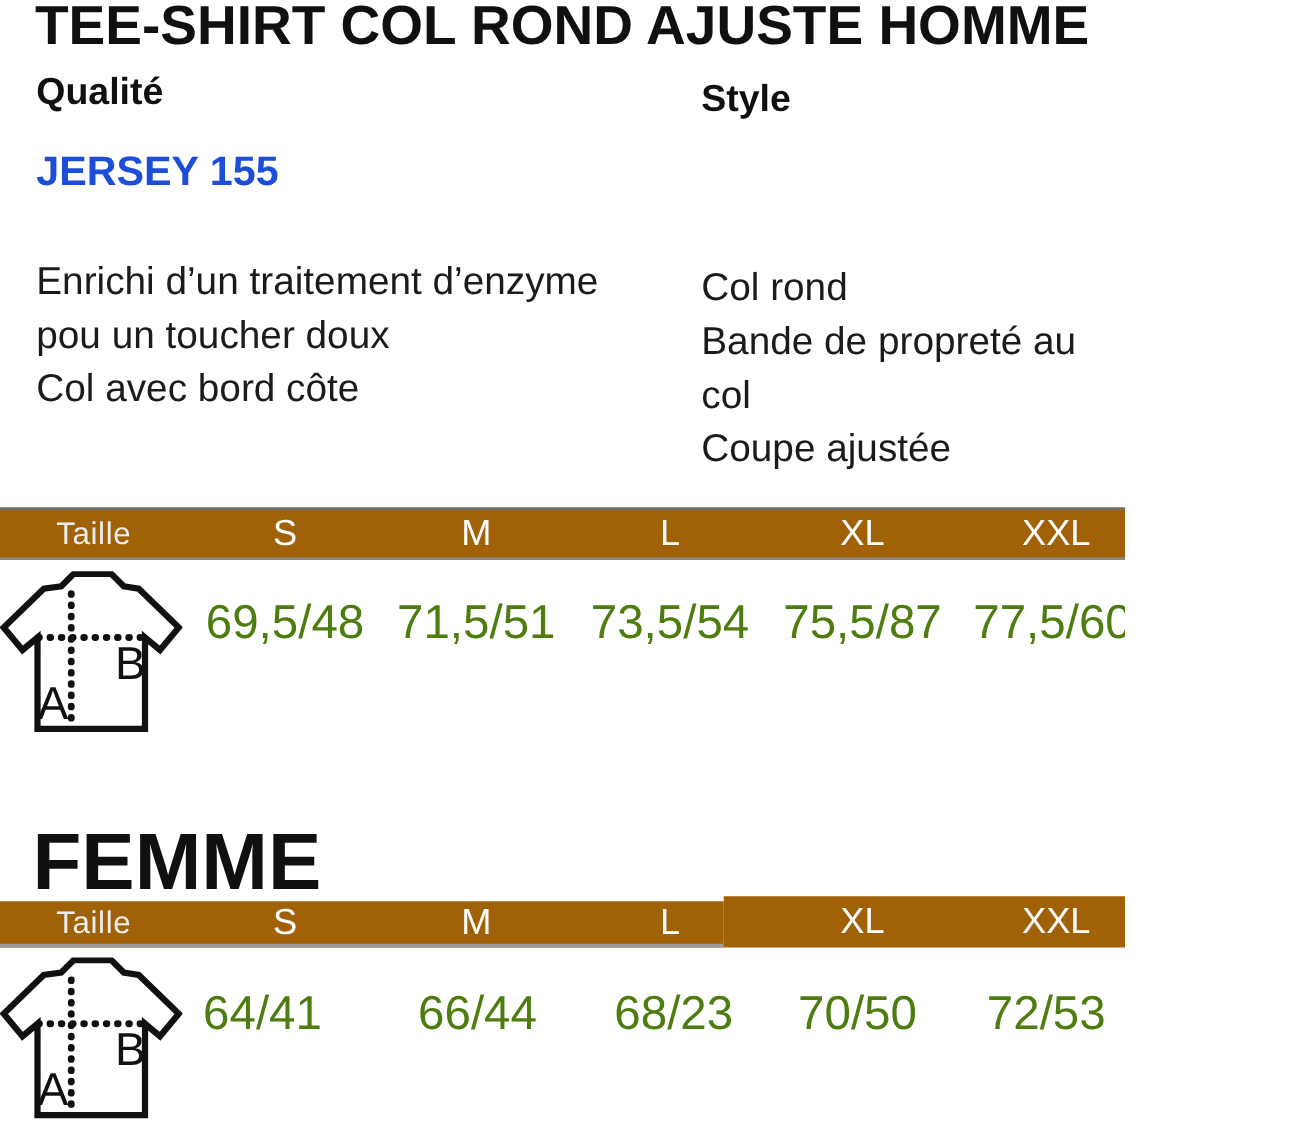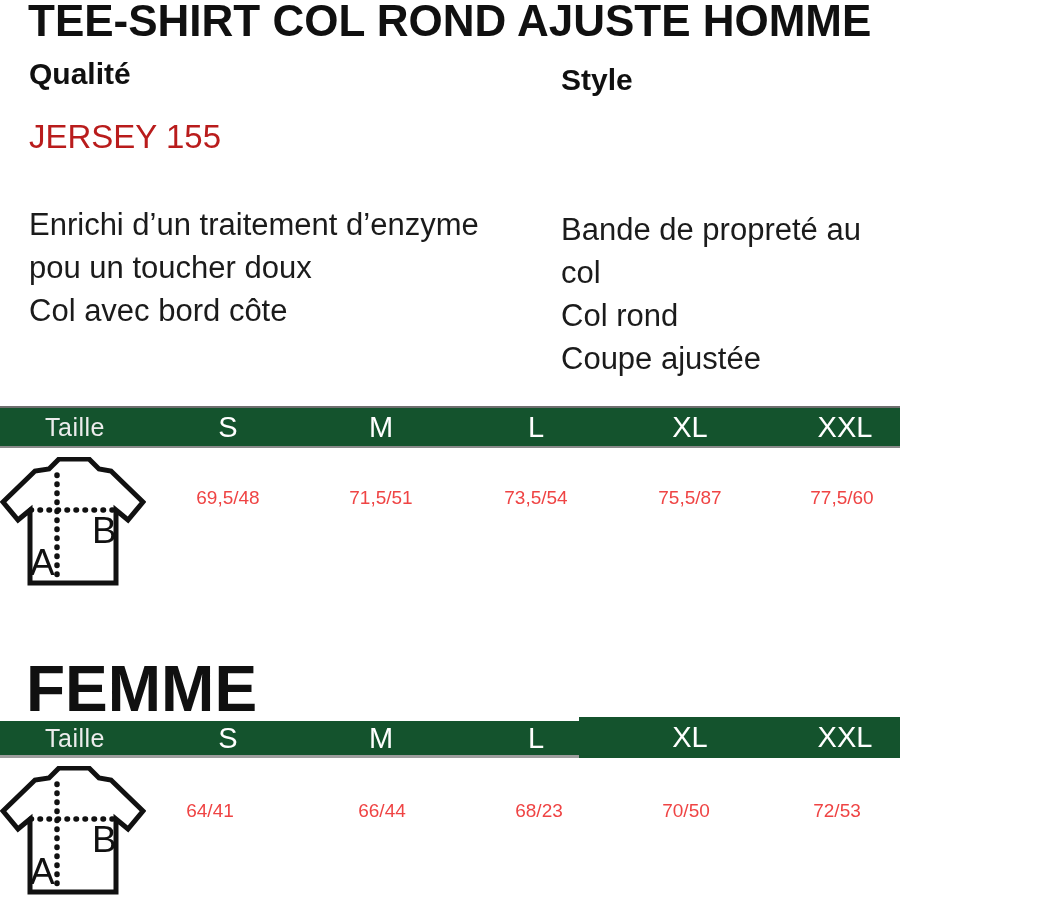--- a/index.html
+++ b/index.html
@@ -11,42 +11,42 @@
 
   .page-title {
     position:absolute; left:28px; top:-4px; margin:0;
     font-size:44px; font-weight:600; letter-spacing:0px; white-space:nowrap;
     color:#101010;
   }
   .col-label { position:absolute; font-size:30px; font-weight:700; color:#101010;text-align:right; }
   .col-label.quality { left:29px; top:57px; }
   .col-label.style   { left:561px; top:63px; }
 
-  .fabric { position:absolute; left:29px; top:118px; font-size:33px; font-weight:400; color:#b91c1c; }
+  .fabric { position:absolute; left:29px; top:118px; font-size:33px; font-weight:700; color:#1d4ed8; }
 
   .para { position:absolute; font-size:31px; line-height:43px; font-weight:400; color:#1b1b1b; }
   .para.quality-lines { left:29px;  top:203px; }
   .para.style-lines   { left:561px; top:208px; }
 
-  .bar { position:absolute; background:#14532d; }
+  .bar { position:absolute; background:#a16207; }
   .bar1  { left:0; top:406px; width:1050px; height:38px; border-top:2px solid #6e6e6e; border-bottom:2px solid #8a8a8a; }
   .bar2a { left:0; top:721px; width:579px; height:34px; border-bottom:3px solid #9d9d9d; }
   .bar2b { left:579px; top:717px; width:326px; height:41px; }
 
   .hcell {
     position:absolute; top:0; height:100%; width:120px;
     display:flex; align-items:center; justify-content:center;
     color:#ffffff; font-size:29px; font-weight:400;
   }
   .hcell.size-word { font-size:25px; color:#ececec; letter-spacing:0.5px; }
 
   .vals { position:absolute; left:0; width:1050px; }
   .vals span {
     position:absolute; top:0; width:160px; text-align:center;
-    font-size:19px; color:#ef4444; white-space:nowrap;
+    font-size:38px; color:#4d7c0f; white-space:nowrap;
   }
   .vals1 { top:480px; height:36px; line-height:36px; }
   .vals2 { top:792px; height:38px; line-height:38px; }
 
   .women-title {
     position:absolute; left:10px; top:638px; margin:16px;
     font-size:64px; font-weight:600; letter-spacing:0px; color:#101010; line-height:1.1;
   }
 
   .tshirt { position:absolute; }
@@ -66,22 +66,22 @@
 
   <div class="fabric">JERSEY 155</div>
 
   <div class="para quality-lines">
     <div>Enrichi d’un traitement d’enzyme</div>
     <div>pou un toucher doux</div>
     <div>Col avec bord côte</div>
   </div>
 
   <div class="para style-lines">
+    <div>Col rond</div>
     <div>Bande de propreté au col</div>
-    <div>Col rond</div>
     <div>Coupe ajustée</div>
   </div>
 
   <div class="bar bar1">
     <span class="hcell size-word" style="left:15px">Taille</span>
     <span class="hcell" style="left:168px">S</span>
     <span class="hcell" style="left:321px">M</span>
     <span class="hcell" style="left:476px">L</span>
     <span class="hcell" style="left:630px">XL</span>
     <span class="hcell" style="left:785px">XXL</span>

